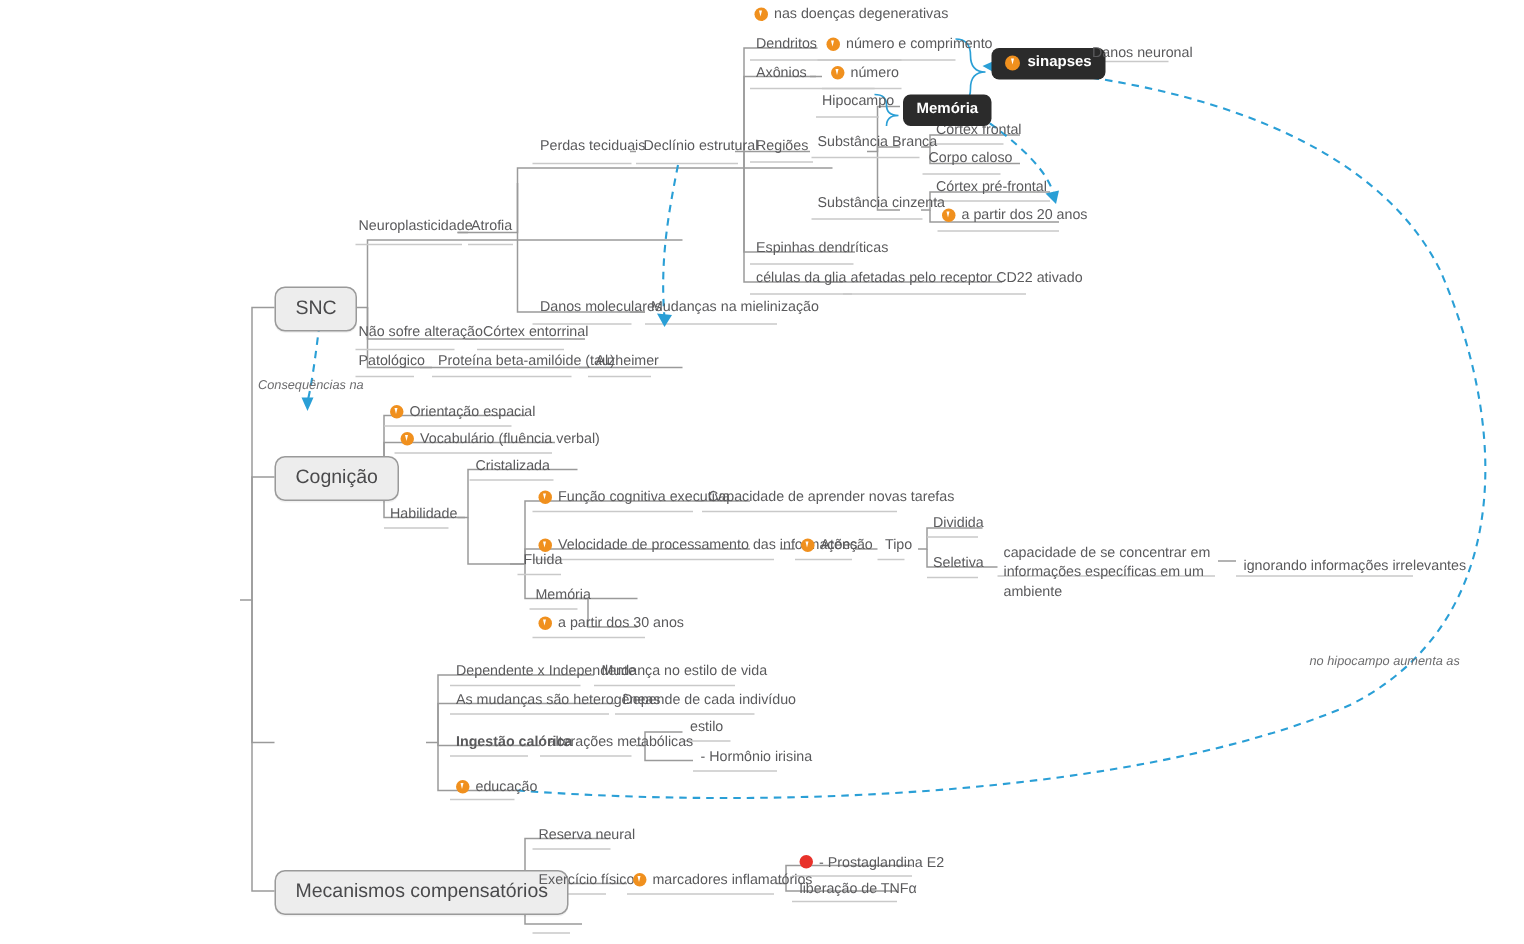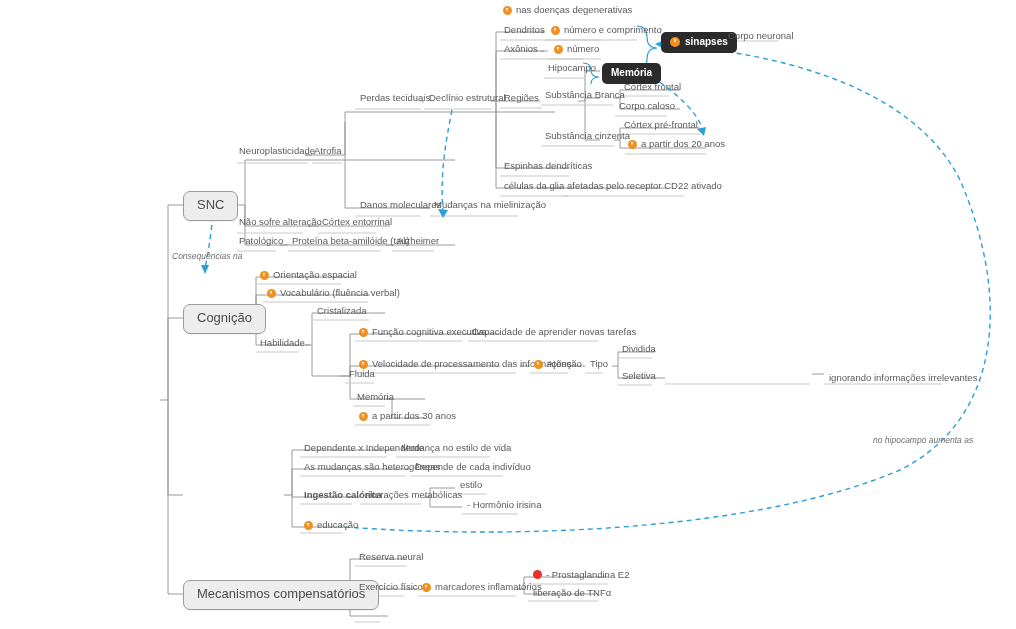--- a/index.html
+++ b/index.html
@@ -271,21 +271,21 @@
   </div>
 
   <div class="node leaf" style="left:502px;top:161px;">Espinhas dendríticas</div>
   <div class="node leaf" style="left:502px;top:181px;">células da glia</div>
   <div class="node leaf" style="left:565px;top:181px;">afetadas pelo receptor CD22 ativado</div>
 
   <div class="node dark" style="left:661px;top:32px;">
     <span class="ico ico-arrow" style="margin-right:0"></span>
     <span>sinapses</span>
   </div>
-  <div class="node leaf" style="left:726px;top:31px;">Corpo neuronal</div>
+  <div class="node leaf" style="left:726px;top:31px;">Danos neuronal</div>
 
   <div class="node dark" style="left:602px;top:63px;">
     <span>Memória</span>
   </div>
 
   <div class="node leaf" style="left:258px;top:270px;">
     <span class="ico ico-arrow"></span><span>Orientação espacial</span>
   </div>
   <div class="node leaf" style="left:265px;top:288px;">
     <span class="ico ico-arrow"></span><span>Vocabulário (fluência verbal)</span>
@@ -303,20 +303,21 @@
   <div class="node leaf" style="left:357px;top:359px;">
     <span class="ico ico-arrow"></span><span>Velocidade de processamento das informações</span>
   </div>
   <div class="node leaf" style="left:532px;top:359px;">
     <span class="ico ico-arrow"></span><span>Atenção</span>
   </div>
   <div class="node leaf" style="left:588px;top:359px;">Tipo</div>
   <div class="node leaf" style="left:620px;top:344px;">Dividida</div>
   <div class="node leaf" style="left:620px;top:371px;">Seletiva</div>
 
+  <div class="node leaf two-line" style="left:667px;top:363px;width:145px;">capacidade de se concentrar em informações específicas em um ambiente</div>
   <div class="node leaf" style="left:827px;top:373px;">ignorando informações irrelevantes</div>
 
   <div class="node leaf" style="left:355px;top:392px;">Memória</div>
   <div class="node leaf" style="left:357px;top:411px;text-align:center;">
     <span class="ico ico-arrow"></span><span>a partir dos 30 anos</span>
   </div>
 
   <div class="node leaf" style="left:302px;top:443px;">Dependente x Independente</div>
   <div class="node leaf" style="left:399px;top:443px;">Mudança no estilo de vida</div>
 

